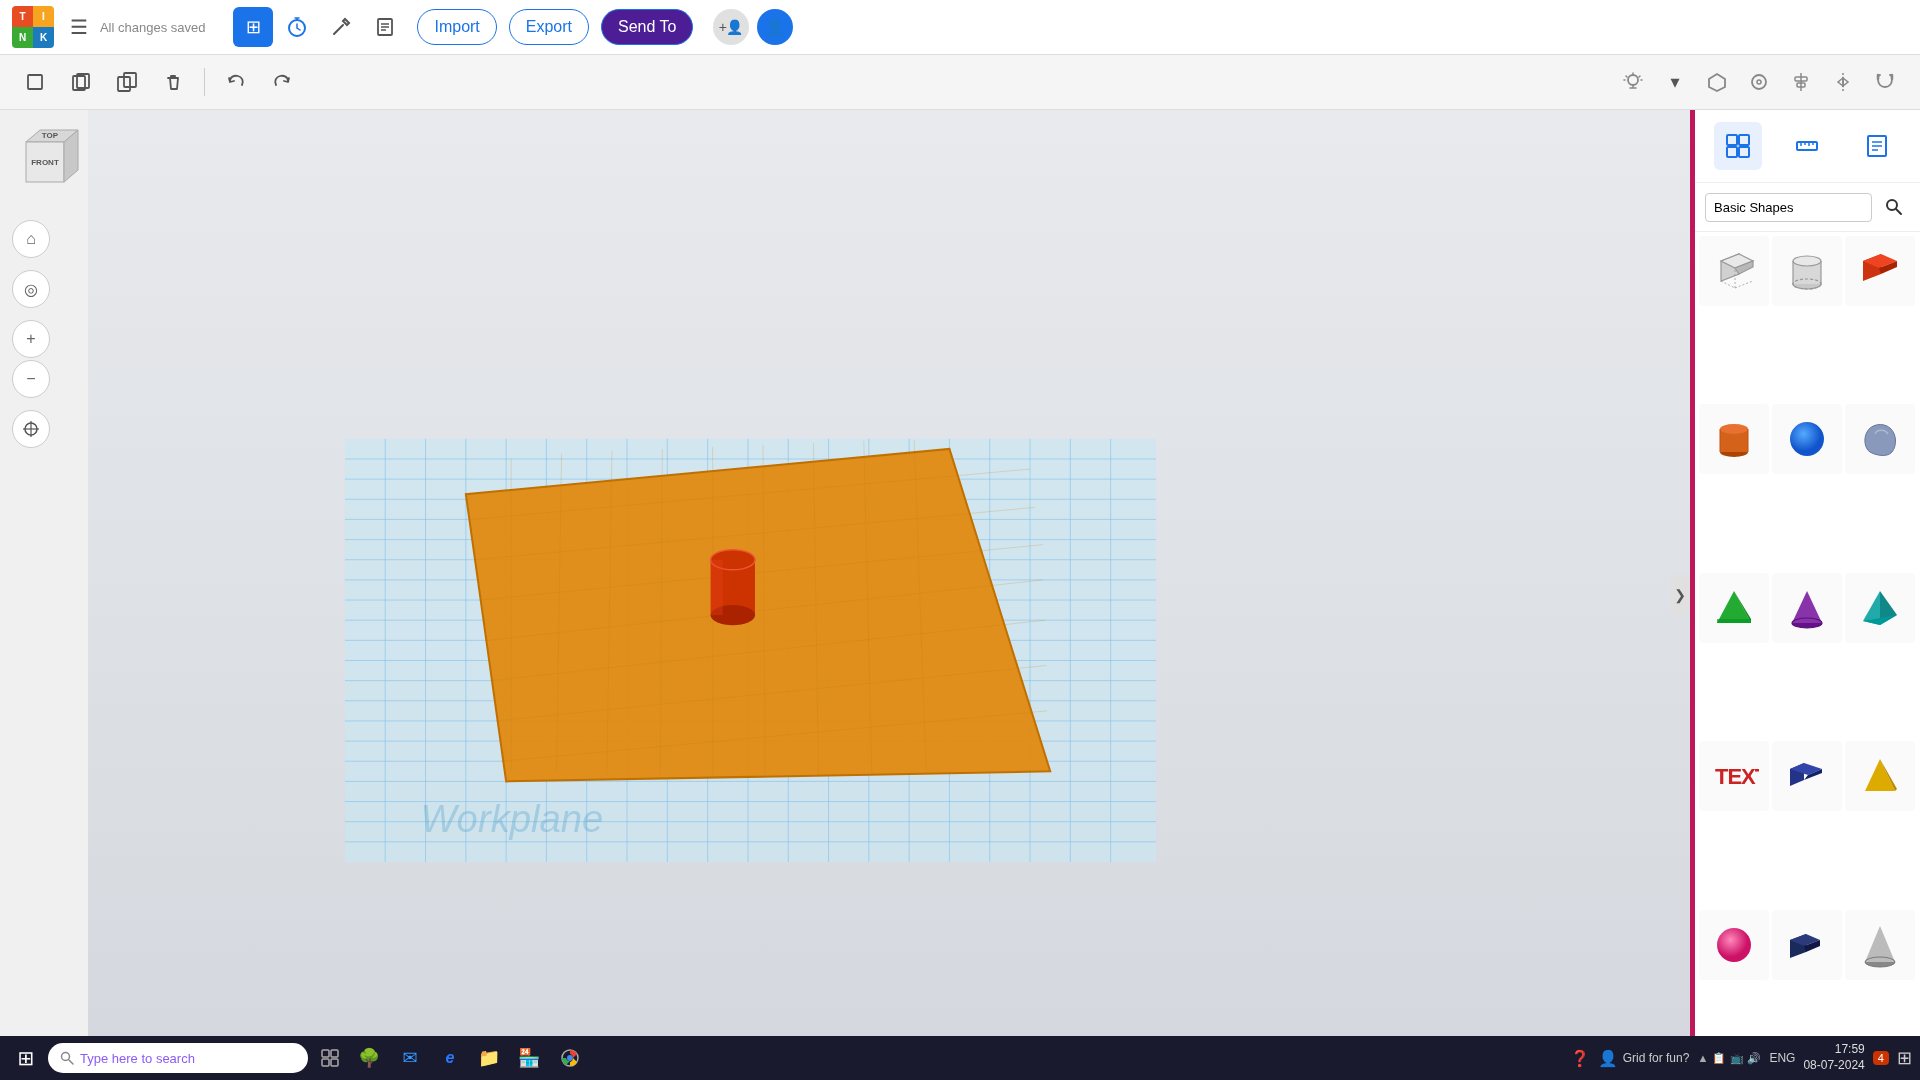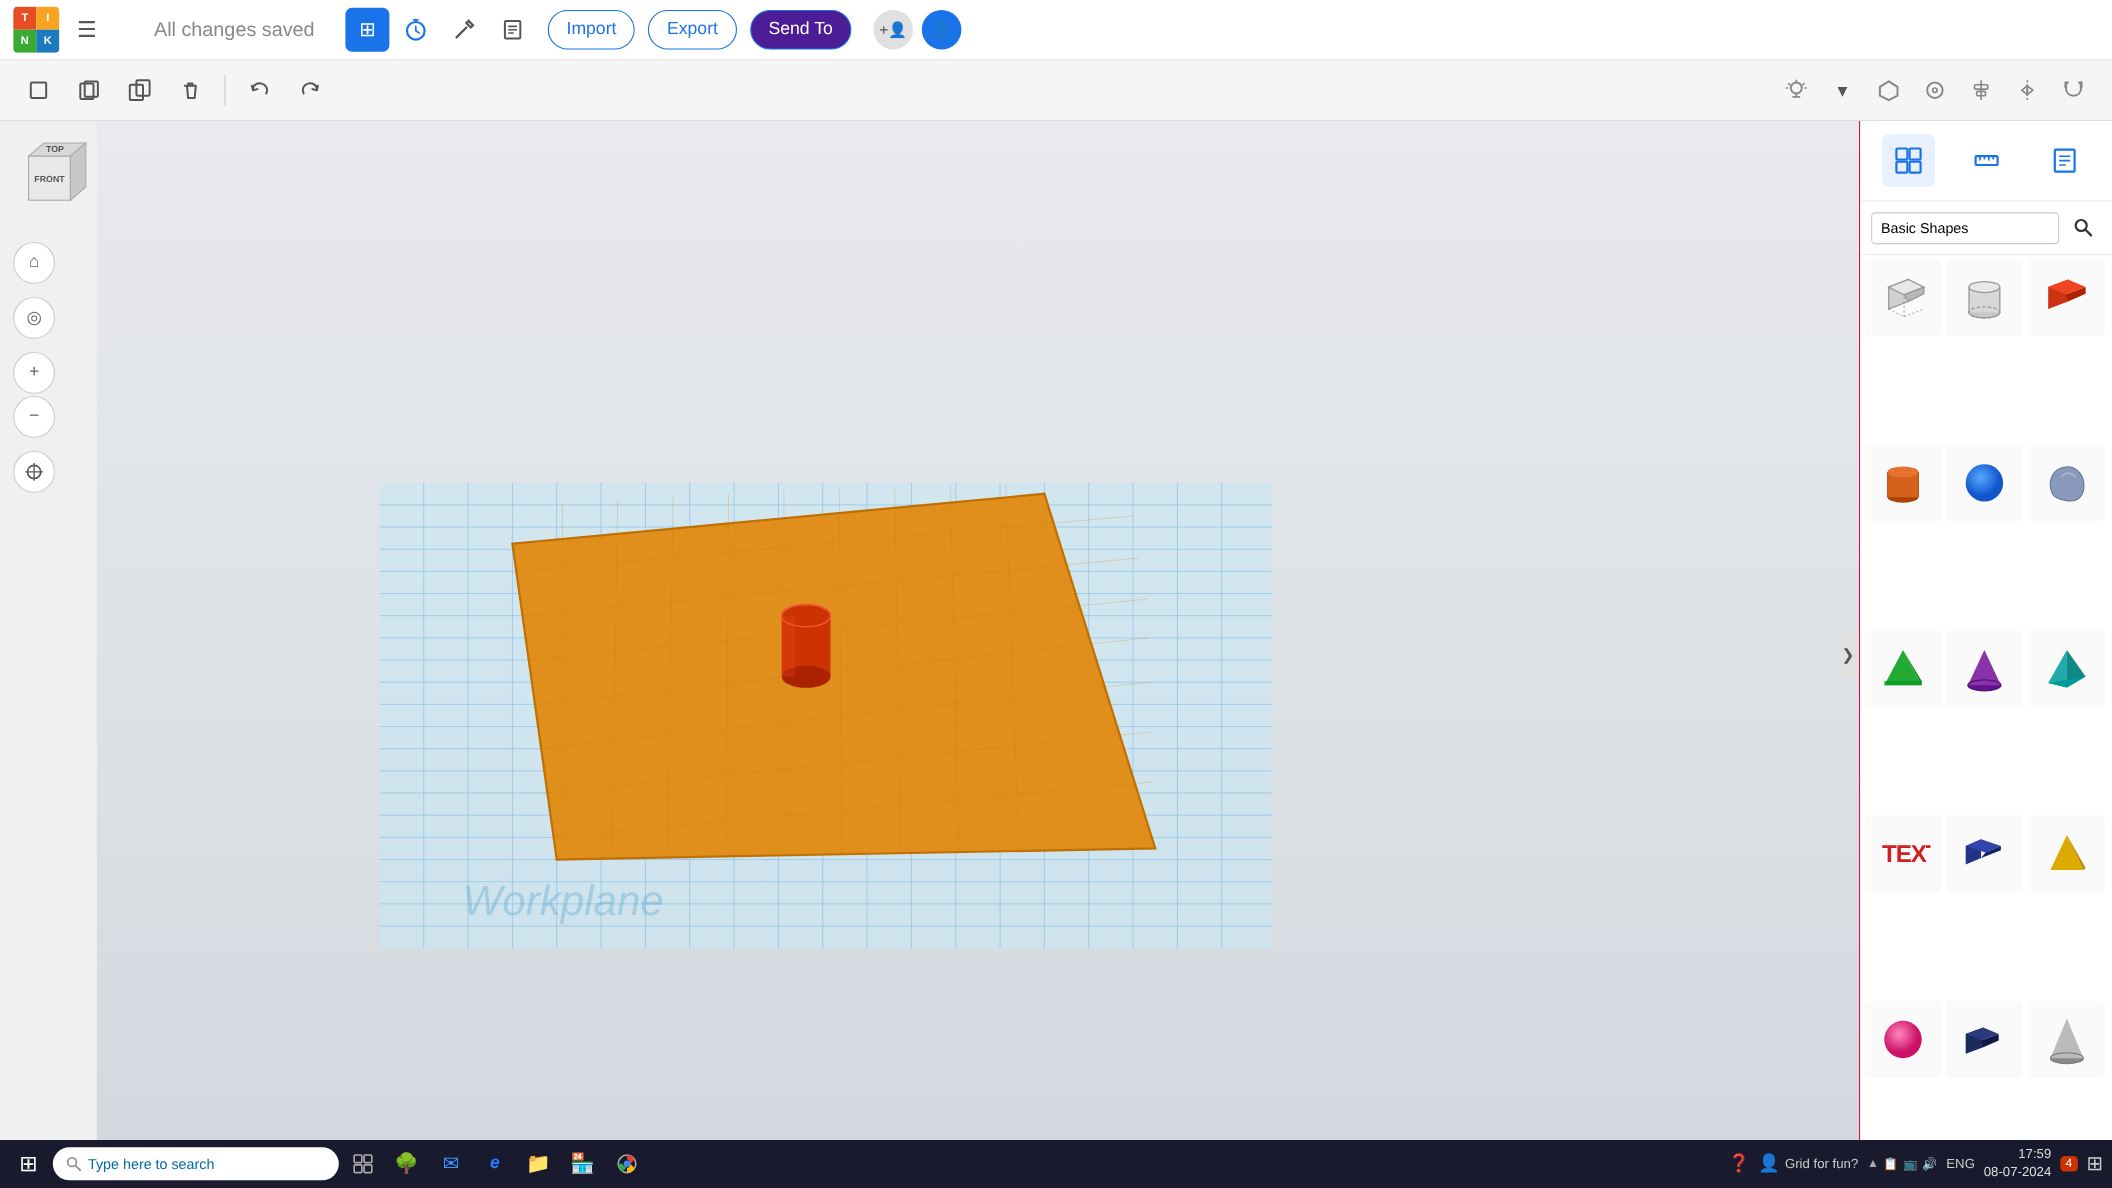--- a/index.html
+++ b/index.html
@@ -19,21 +19,21 @@
       border-radius: 4px; overflow: hidden; flex-shrink: 0;
     }
     .logo-cell { display: flex; align-items: center; justify-content: center; font-weight: bold; font-size: 10px; color: white; }
     .logo-t { background: #e84c22; }
     .logo-i { background: #f7a521; }
     .logo-n { background: #3aaa35; }
     .logo-k { background: #1c7bbf; }
 
     #list-icon { font-size: 20px; color: #555; cursor: pointer; margin-left: 4px; }
     #project-title { font-size: 16px; font-weight: 600; color: #333; flex: 1; }
-    #save-status { font-size: 18px; color: #888; margin-right: 16px; margin-left: 40px; }
+    #save-status { font-size: 13px; color: #888; margin-right: 16px; }
 
     .topbar-btn {
       width: 40px; height: 40px; border-radius: 6px;
       display: flex; align-items: center; justify-content: center;
       cursor: pointer; background: transparent; border: none; font-size: 18px; color: #555;
     }
     .topbar-btn.active { background: #1a73e8; color: white; }
     .topbar-icon-group { display: flex; gap: 4px; align-items: center; }
 
     #import-btn, #export-btn, #sendto-btn {
@@ -121,21 +121,21 @@
       background: #e0e0e0; border-radius: 4px 0 0 4px;
       display: flex; align-items: center; justify-content: center;
       cursor: pointer; font-size: 14px; color: #555;
       z-index: 10;
     }
 
     
     #right-panel {
       width: 230px; height: 100%;
       background: #ffffff;
-      border-left: 1px solid #be185d;
+      border-left: 5px solid #be185d;
       display: flex; flex-direction: column;
     }
 
     #right-panel-icons {
       display: flex; justify-content: space-around;
       padding: 12px 8px; border-bottom: 1px solid #eee;
     }
     .rp-icon-btn {
       width: 48px; height: 48px; border-radius: 6px;
       display: flex; align-items: center; justify-content: center;
@@ -616,21 +616,21 @@
 
 </div>
 
 <div id="taskbar" style="position:fixed;bottom:0;left:0;right:0;height:44px;background:#1a1a2e;display:flex;align-items:center;padding:0 8px;gap:4px;z-index:100;">
   <button class="task-btn" style="background:transparent;border:none;color:#fff;font-size:20px;cursor:pointer;">⊞</button>
   <div id="search-bar">
     <svg width="14" height="14" viewBox="0 0 14 14">
         <circle cx="5.5" cy="5.5" r="4" fill="none" stroke="#888" stroke-width="1.5"></circle>
         <line x1="9" y1="9" x2="13" y2="13" stroke="#888" stroke-width="1.5" stroke-linecap="round"></line>
       </svg>
-    <span style="font-size:13px;color:#0369a1;">Type here to search</span>
+    <span style="font-size:13px;color:#8b5cf6;">Type here to search</span>
   </div>
   <button class="task-btn" style="background:transparent;border:none;cursor:pointer;">
     <svg width="20" height="20" viewBox="0 0 20 20">
         <rect x="2" y="2" width="7" height="7" fill="none" stroke="#aaa" stroke-width="1.5" rx="1"></rect>
         <rect x="11" y="2" width="7" height="7" fill="none" stroke="#aaa" stroke-width="1.5" rx="1"></rect>
         <rect x="2" y="11" width="7" height="7" fill="none" stroke="#aaa" stroke-width="1.5" rx="1"></rect>
         <rect x="11" y="11" width="7" height="7" fill="none" stroke="#aaa" stroke-width="1.5" rx="1"></rect>
       </svg>
   </button>
 

